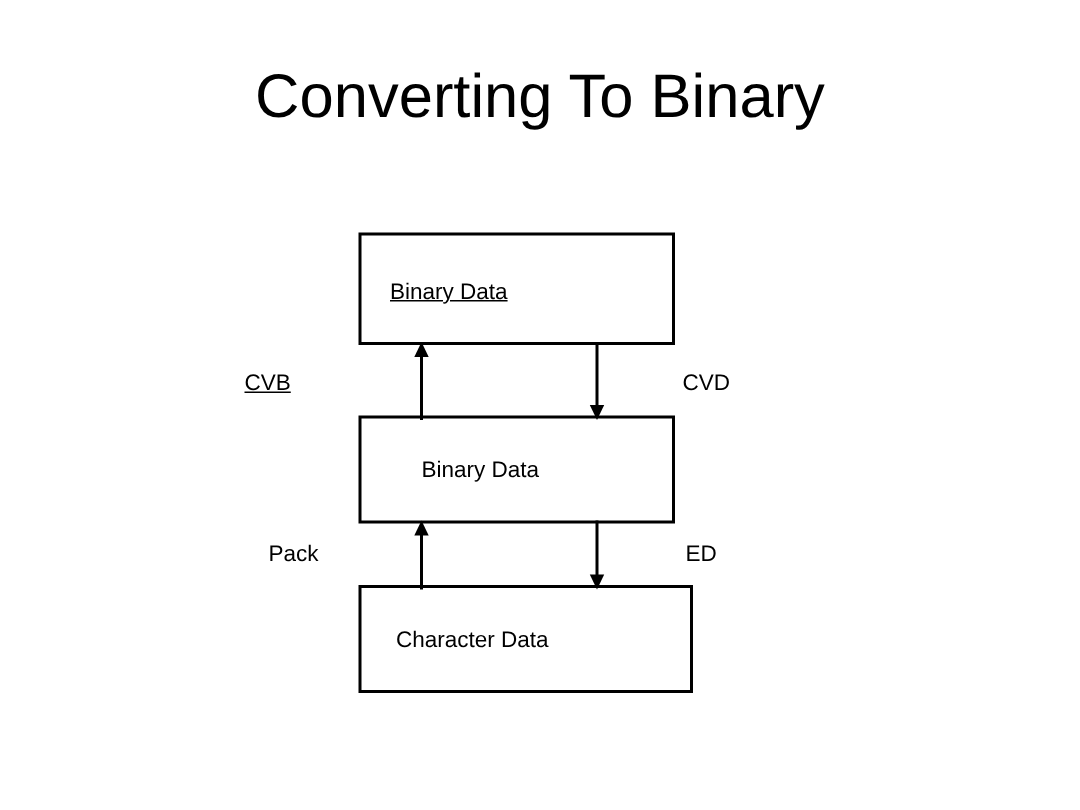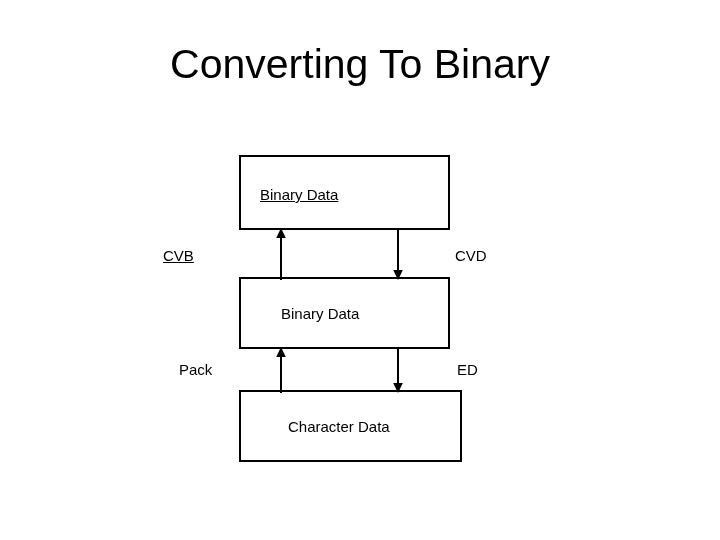--- a/index.html
+++ b/index.html
@@ -53,21 +53,21 @@
     position: absolute;
     overflow: visible;
   }
   
   #box-binary   { left: 239px; top: 155px; width: 211px; height: 75px; }
   #box-packed   { left: 239px; top: 277px; width: 211px; height: 72px; }
   #box-character{ left: 239px; top: 390px; width: 223px; height: 72px; }
   
   #label-binary    { left: 260px; top: 187px; text-decoration: underline; }
   #label-packed    { left: 281px; top: 306px; }
-  #label-character { left: 288px; top: 419px; }
+  #label-character { left: 264px; top: 419px; }
   
   #label-cvb  { left: 163px; top: 248px; text-decoration: underline; }
   #label-cvd  { left: 455px; top: 248px; text-align: center; }
   #label-pack { left: 179px; top: 362px; }
   #label-ed   { left: 457px; top: 362px; }
   
   #arrow-packed-to-binary    { left: 272px; top: 228px; width: 18px; height: 52px; }
   #arrow-binary-to-packed    { left: 389px; top: 228px; width: 18px; height: 52px; }
   #arrow-character-to-packed { left: 272px; top: 347px; width: 18px; height: 46px; }
   #arrow-packed-to-character { left: 389px; top: 347px; width: 18px; height: 46px; }

